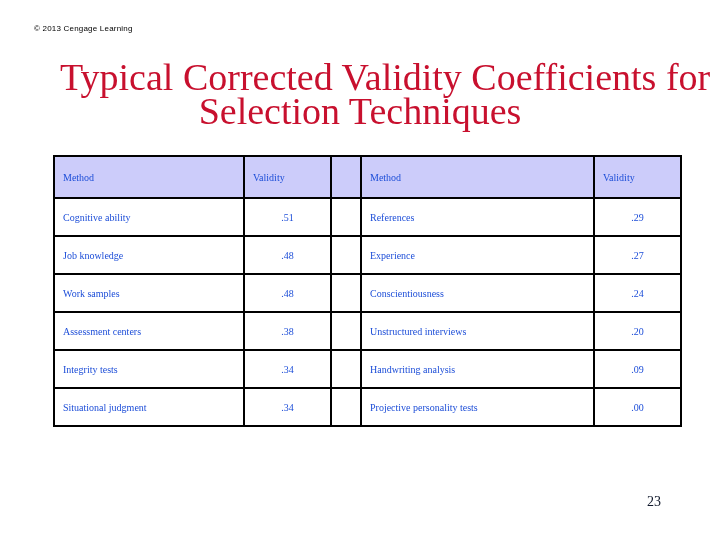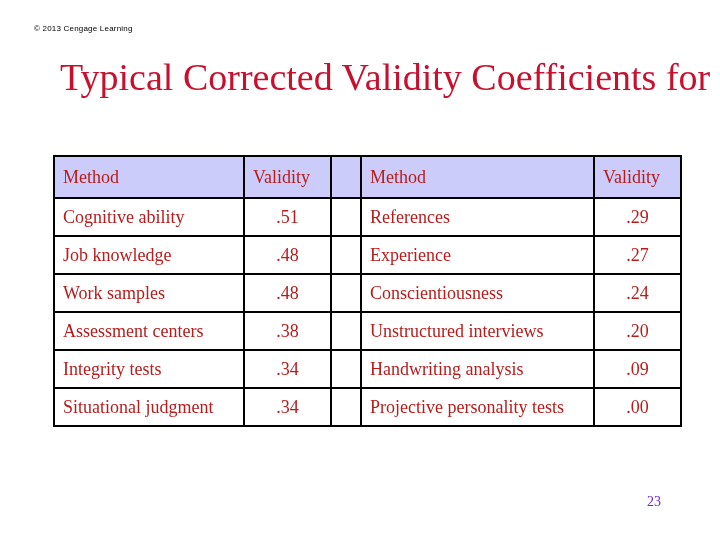--- a/index.html
+++ b/index.html
@@ -60,22 +60,22 @@
     position: absolute;
     left: 53px;
     top: 155px;
     width: 627px;
   }
   table.validity-table {
     border-collapse: collapse;
     table-layout: fixed;
     width: 627px;
     font-family: "Liberation Serif", "DejaVu Serif", serif;
-    font-size: 18px;
-    color: #b91c1c;
+    font-size: 10px;
+    color: #1d4ed8;
   }
   table.validity-table td,
   table.validity-table th {
     border: 2px solid #000000;
     height: 36px;
     padding: 0 8px;
     font-weight: normal;
     vertical-align: middle;
     overflow: hidden;
     white-space: nowrap;
@@ -98,32 +98,33 @@
 
   
   #page-number {
     position: absolute;
     left: 636px;
     top: 494px;
     width: 36px;
     text-align: center;
     font-family: "Liberation Serif", "DejaVu Serif", serif;
     font-size: 14px;
-    color: #6d28d9;
+    color: #0f172a;
   }
 </style>
 </head>
 <body>
 
 <div id="slide">
 
   <div id="copyright">© 2013 Cengage Learning</div>
 
   <div id="title">
     <span class="line">Typical Corrected Validity Coefficients for</span>
+    <span class="line">Selection Techniques</span>
   </div>
 
   <div id="table-wrap">
     <table class="validity-table">
       <colgroup>
         <col class="c-method">
         <col class="c-validity">
         <col class="c-gap">
         <col class="c-method2">
         <col class="c-validity2">

